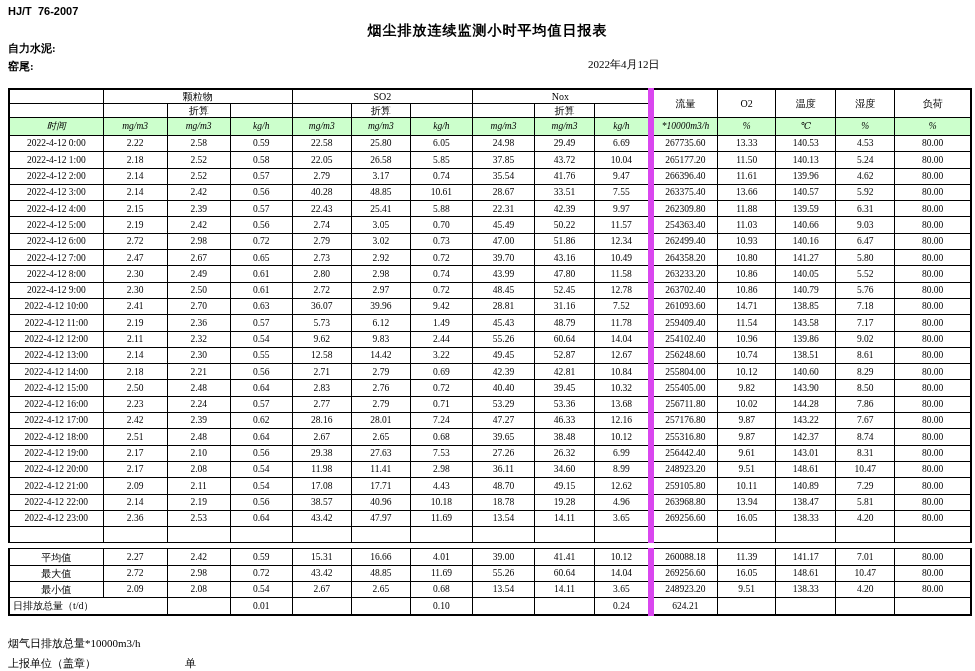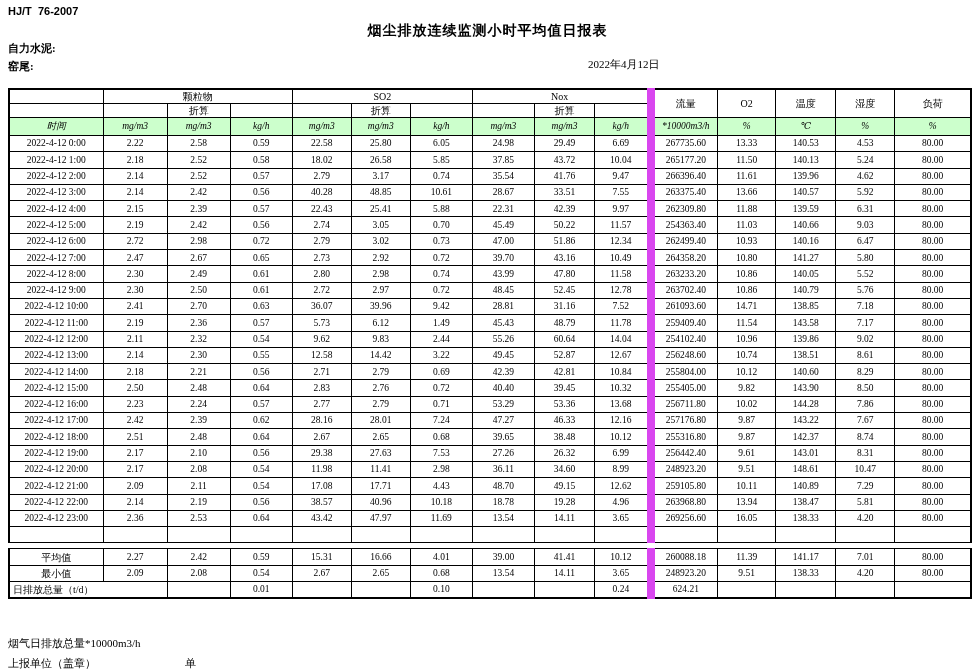--- a/index.html
+++ b/index.html
@@ -46,21 +46,21 @@
     vertical-align: middle;
     font-size: 9.5px;
     font-weight: normal;
     height: 15.3px;
     line-height: 1.1;
     overflow: hidden;
     white-space: nowrap;
   }
   .h1 th, .h1 td, .h2 th, .h2 td { height: 13px; font-size: 10px; }
   .unit-row th { height: 17px; background: var(--green, #ccffcc); font-size: 9.5px; font-style: italic; }
-  .thick-left { border-left: 8px solid #d946ef; }
+  .thick-left { border-left: 6px solid #d946ef; }
   .left-label { text-align: left; padding-left: 3px; }
   .summary-table td.sum-label { font-size: 10px; }
 
   
   .footer { position: absolute; left: 8px; top: 636px; font-size: 11px; font-weight: normal; }
   .footer .line2 { margin-top: 5px; position: relative; height: 14px; }
   .footer .unit-word { position: absolute; left: 177px; top: 0; }
 </style>
 </head>
 <body>
@@ -153,21 +153,21 @@
             <td>13.33</td>
             <td>140.53</td>
             <td>4.53</td>
             <td>80.00</td>
           </tr>
           <tr>
             <td>2022-4-12 1:00</td>
             <td>2.18</td>
             <td>2.52</td>
             <td>0.58</td>
-            <td>18.02</td>
+            <td>22.05</td>
             <td>26.58</td>
             <td>5.85</td>
             <td>37.85</td>
             <td>43.72</td>
             <td>10.04</td>
             <td class="thick-left">265177.20</td>
             <td>11.50</td>
             <td>140.13</td>
             <td>5.24</td>
             <td>80.00</td>
@@ -596,20 +596,37 @@
             <td>39.00</td>
             <td>41.41</td>
             <td>10.12</td>
             <td class="thick-left">260088.18</td>
             <td>11.39</td>
             <td>141.17</td>
             <td>7.01</td>
             <td>80.00</td>
           </tr>
           <tr>
+            <td class="sum-label">最大值</td>
+            <td>2.72</td>
+            <td>2.98</td>
+            <td>0.72</td>
+            <td>43.42</td>
+            <td>48.85</td>
+            <td>11.69</td>
+            <td>55.26</td>
+            <td>60.64</td>
+            <td>14.04</td>
+            <td class="thick-left">269256.60</td>
+            <td>16.05</td>
+            <td>148.61</td>
+            <td>10.47</td>
+            <td>80.00</td>
+          </tr>
+          <tr>
             <td class="sum-label">最小值</td>
             <td>2.09</td>
             <td>2.08</td>
             <td>0.54</td>
             <td>2.67</td>
             <td>2.65</td>
             <td>0.68</td>
             <td>13.54</td>
             <td>14.11</td>
             <td>3.65</td>

